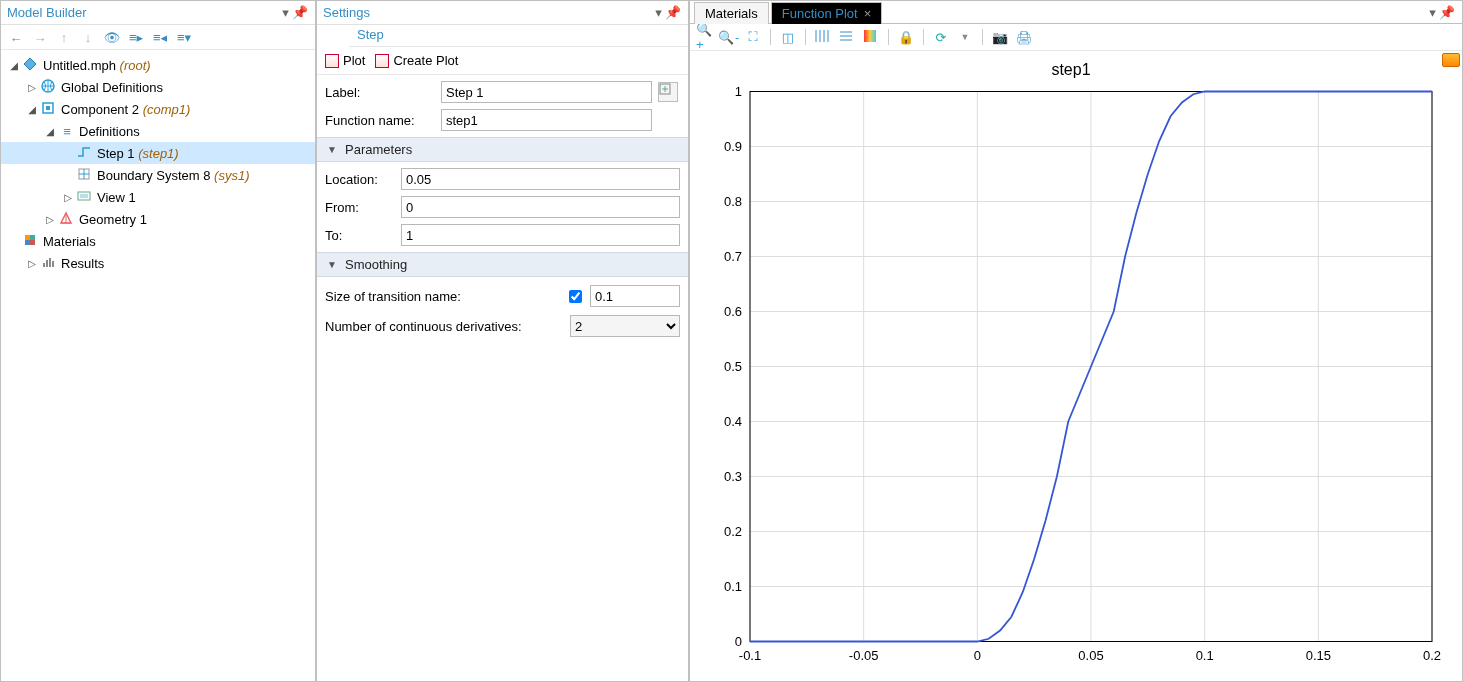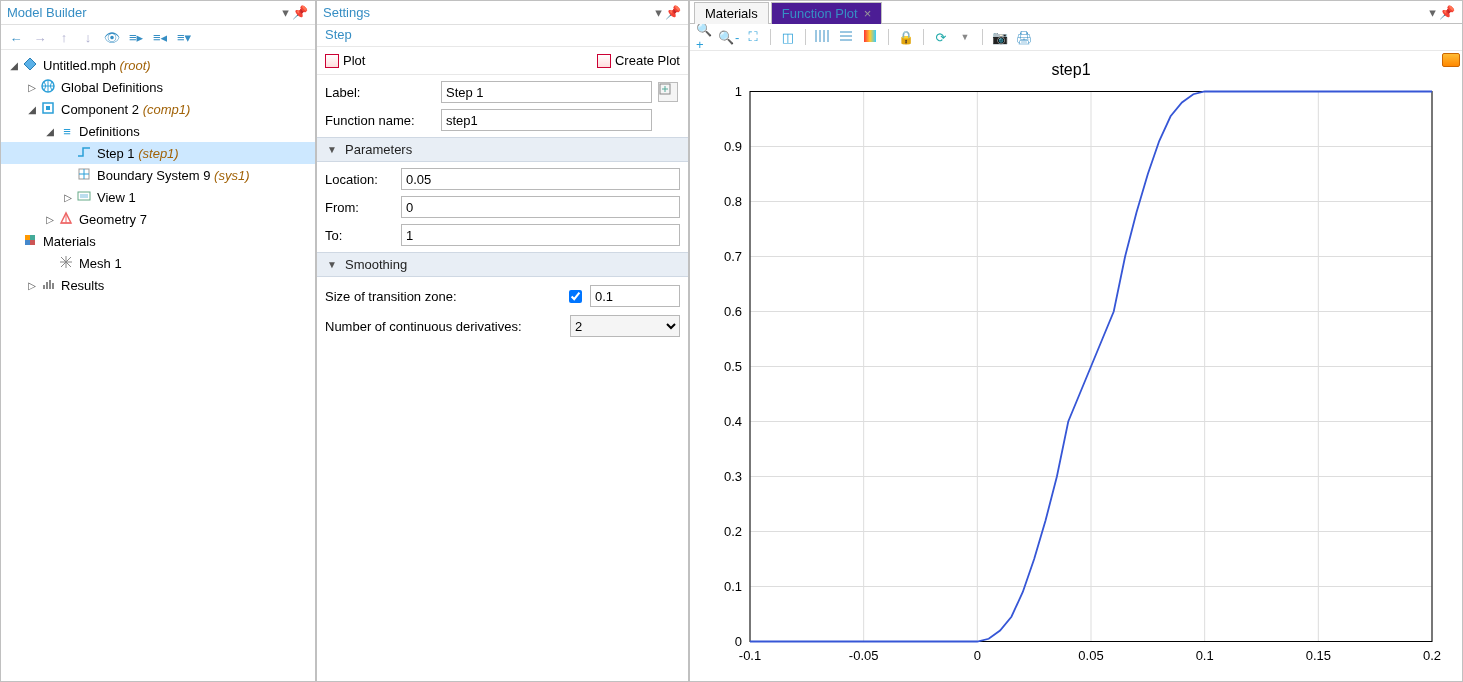--- a/index.html
+++ b/index.html
@@ -15,41 +15,41 @@
 #mb { width: 316px; }
 .tree { padding: 4px 0; user-select: none; }
 .trow { display: flex; align-items: center; height: 22px; padding-left: 6px; white-space: nowrap; cursor: pointer; }
 .trow.sel { background: #cde8ff; }
 .tw { width: 14px; text-align: center; color: #555; font-size: 10px; }
 .ticon { width: 16px; height: 16px; margin: 0 4px 0 2px; display: inline-flex; align-items: center; justify-content: center; }
 .tlabel { color: #000; }
 .tlabel i { font-style: italic; color: #a16207; }
 
 #settings { width: 373px; }
-.subtitle { color: #368ec4; padding: 2px 8px 4px; border-bottom: 1px solid #e8e8e8; font-size: 13px; }
-.actions { display: flex; gap: 10px; padding: 6px 8px; border-bottom: 1px solid #e8e8e8; justify-content: space-between; }
+.subtitle { color: #368ec4; padding: 2px 8px 4px; border-bottom: 1px solid #e8e8e8; font-size: 13px; margin-left: 32px; }
+.actions { display: flex; gap: 10px; padding: 6px 8px; border-bottom: 1px solid #e8e8e8; }
 .action { display: flex; align-items: center; gap: 4px; cursor: pointer; }
 .action-icon { width:14px; height:14px; border:1px solid #c03; background:linear-gradient(#fff,#fdd); }
 .fields { padding: 6px 8px; display: grid; grid-template-columns: 110px 1fr 22px; gap: 6px 6px; align-items: center; }
 .fields input { width: 100%; height: 22px; border: 1px solid #b8b8b8; padding: 0 4px; }
 .goto-btn { width:20px; height:20px; border:1px solid #bbb; background:#f5f5f5; cursor:pointer; display:flex; align-items:center; justify-content:center; }
 .section-hdr { background: #e8eef5; border-top: 1px solid #cfd8e3; border-bottom: 1px solid #cfd8e3; padding: 4px 8px; display:flex; align-items:center; gap:6px; cursor:pointer; color:#222; }
 .section-hdr .tw { color:#555; }
 .param-grid { padding: 6px 8px; display: grid; grid-template-columns: 70px 1fr; gap: 6px 6px; align-items: center; }
 .param-grid input { width:100%; height:22px; border:1px solid #b8b8b8; padding:0 4px; }
 .smooth-area { padding: 8px; display:flex; flex-direction:column; gap:8px; }
 .smooth-row { display:flex; align-items:center; gap:8px; }
 .smooth-row .lbl { flex:1; }
 .smooth-row input[type=text] { width:90px; height:22px; border:1px solid #b8b8b8; padding:0 4px; }
 .smooth-row select { width:110px; height:22px; border:1px solid #b8b8b8; background:#f5f5f5; }
 
 #gfx { flex:1; }
 .tabbar { display:flex; align-items:center; border-bottom:1px solid #c0c0c0; height:24px; padding-left:4px; }
 .tab { padding: 3px 10px; border:1px solid #c0c0c0; border-bottom:none; margin-right:2px; background:#f5f5f5; cursor:pointer; position:relative; top:1px; }
-.tab.active { background:#4c1d95; color:#368ec4; }
+.tab.active { background:#000000; color:#368ec4; }
 .tab .close { margin-left:6px; color:#999; cursor:pointer; }
 .gtoolbar { display:flex; align-items:center; gap:6px; padding:4px 6px; border-bottom:1px solid #e8e8e8; }
 .gtoolbar .sep { width:1px; height:16px; background:#ccc; margin:0 2px; }
 .gbtn { width:18px; height:18px; display:flex; align-items:center; justify-content:center; cursor:pointer; }
 #plot-area { flex:1; position:relative; padding: 6px 20px 10px 10px; display:flex; flex-direction:column; }
 #plot-title { text-align:center; font-size:16px; color:#000; margin:4px 0 6px; }
 #chart { flex:1; position:relative; }
 svg { width:100%; height:100%; }
 .axis text { font-size:13px; fill:#000; }
 .grid line { stroke:#ddd; stroke-width:1; }
@@ -123,62 +123,53 @@
       <span class="tlabel"><span>Step 1</span> <i>(step1)</i></span>
     </div>
     <div class="trow" style="padding-left:60px">
       <span class="tw"></span>
       <span class="ticon">
           <svg width="14" height="14">
             <rect x="2" y="2" width="10" height="10" fill="none" stroke="#999"></rect>
             <path d="M2 7h10M7 2v10" stroke="#2a9fd8"></path>
           </svg>
         </span>
-      <span class="tlabel"><span>Boundary System 9</span> <i>(sys1)</i></span>
+      <span class="tlabel"><span>Boundary System 8</span> <i>(sys1)</i></span>
     </div>
     <div class="trow" style="padding-left:60px">
       <span class="tw">▷</span>
       <span class="ticon">
           <svg width="14" height="14">
             <rect x="1" y="3" width="12" height="8" fill="none" stroke="#6a8"></rect>
             <rect x="3" y="5" width="8" height="4" fill="#bde"></rect>
           </svg>
         </span>
       <span class="tlabel">View 1</span>
     </div>
     <div class="trow" style="padding-left:42px">
       <span class="tw">▷</span>
       <span class="ticon">
           <svg width="14" height="14">
             <path d="M2 12L7 2l5 10z" fill="none" stroke="#e66" stroke-width="1.5"></path>
             <path d="M7 2v10M2 12h10" stroke="#e66"></path>
           </svg>
         </span>
-      <span class="tlabel">Geometry 7</span>
+      <span class="tlabel">Geometry 1</span>
     </div>
     <div class="trow" style="">
       <span class="tw"></span>
       <span class="ticon">
           <svg width="14" height="14">
             <rect x="2" y="2" width="5" height="5" fill="#f90"></rect>
             <rect x="7" y="2" width="5" height="5" fill="#4a9"></rect>
             <rect x="2" y="7" width="5" height="5" fill="#48c"></rect>
             <rect x="7" y="7" width="5" height="5" fill="#c55"></rect>
           </svg>
         </span>
       <span class="tlabel">Materials</span>
-    </div>
-    <div class="trow" style="padding-left:42px">
-      <span class="tw"></span>
-      <span class="ticon">
-          <svg width="14" height="14">
-            <path d="M2 2l10 10M12 2L2 12M7 1v12M1 7h12" stroke="#888" stroke-width="1"></path>
-          </svg>
-        </span>
-      <span class="tlabel">Mesh 1</span>
     </div>
     <div class="trow" style="padding-left:24px">
       <span class="tw">▷</span>
       <span class="ticon">
           <svg width="14" height="14">
             <rect x="2" y="8" width="2" height="4" fill="#888"></rect>
             <rect x="5" y="5" width="2" height="7" fill="#888"></rect>
             <rect x="8" y="3" width="2" height="9" fill="#888"></rect>
             <rect x="11" y="6" width="2" height="6" fill="#888"></rect>
           </svg>
@@ -231,21 +222,21 @@
     <input type="text" value="0" style="">
     <span>To:</span>
     <input type="text" value="1" style="">
   </div>
   <div class="section-hdr">
     <span class="tw">▼</span>
     <span>Smoothing</span>
   </div>
   <div class="smooth-area">
     <div class="smooth-row">
-      <span class="lbl">Size of transition zone:</span>
+      <span class="lbl">Size of transition name:</span>
       <input type="checkbox" checked="" style="">
       <input type="text" value="0.1" style="">
     </div>
     <div class="smooth-row">
       <span class="lbl">Number of continuous derivatives:</span>
       <select>
         <option>2</option>
       </select>
     </div>
   </div>

